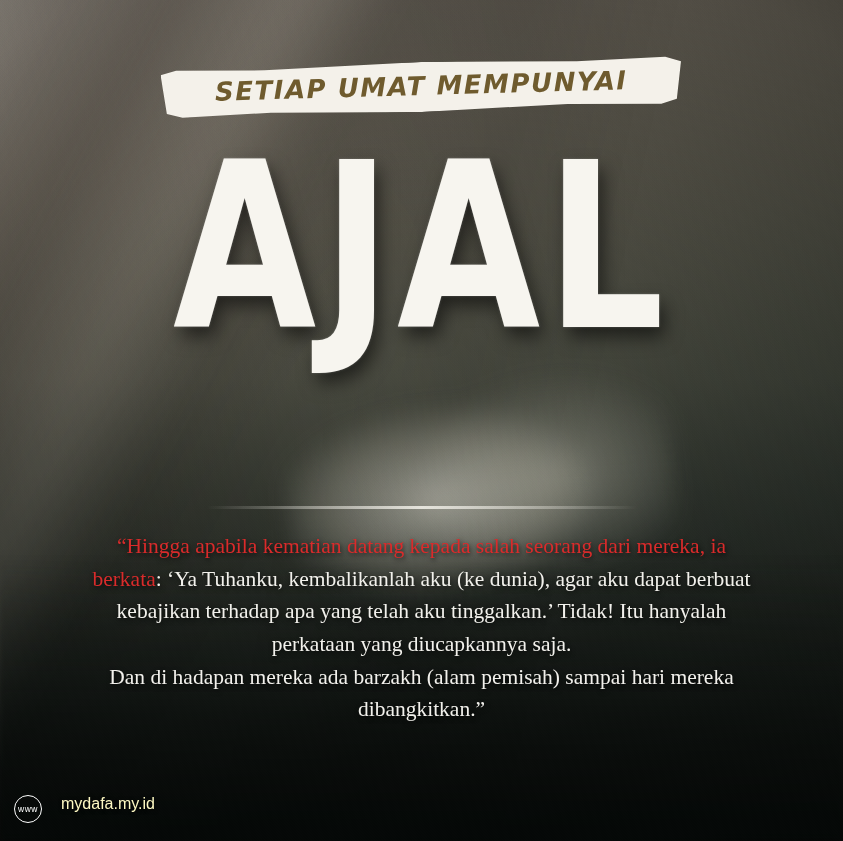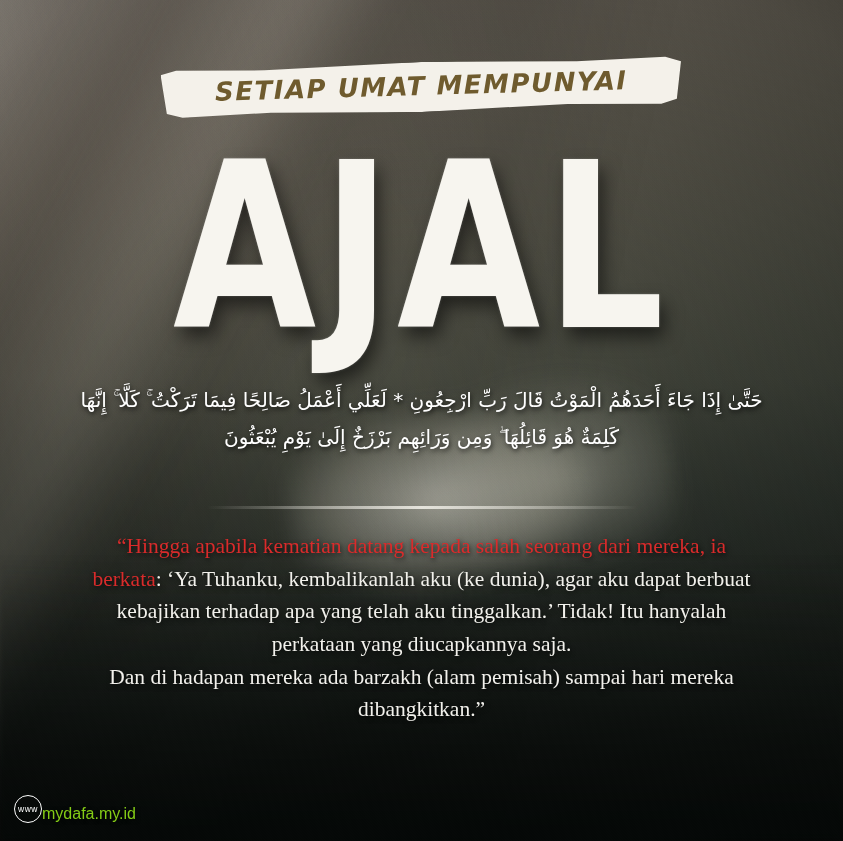--- a/index.html
+++ b/index.html
@@ -190,38 +190,38 @@
     color: #d92b2b;
     text-shadow: 1px 2px 5px rgba(0,0,0,0.75);
   }
 
   
   .footer {
     position: absolute;
     left: 14px;
     bottom: 18px;
     display: flex;
-    align-items: flex-end;
-    gap: 0;
+    align-items: flex-start;
+    gap: 19px;
   }
   .www-badge {
     width: 26px;
     height: 26px;
     border-radius: 50%;
     border: 1.5px solid #ffffff;
     color: #ffffff;
     font-size: 8.5px;
     font-family: "Liberation Sans", sans-serif;
     letter-spacing: 0.5px;
     display: flex;
     align-items: center;
     justify-content: center;
   }
   .site-name {
-    color: #84cc16;
+    color: #fef9c3;
     font-size: 16px;
     font-family: "Liberation Sans", sans-serif;
     text-shadow: 1px 1px 4px rgba(0,0,0,0.7);
   }
 </style>
 </head>
 <body>
 
 <div id="poster">
 
@@ -235,21 +235,20 @@
   <div class="ribbon-wrap">
     <div class="ribbon">
       <span class="ribbon-tail left"></span>
       <span class="ribbon-tail right"></span>
       <div class="ribbon-text">SETIAP UMAT MEMPUNYAI</div>
     </div>
   </div>
 
   <div class="headline">AJAL</div>
 
-  <div class="arabic">حَتَّىٰ إِذَا جَاءَ أَحَدَهُمُ الْمَوْتُ قَالَ رَبِّ ارْجِعُونِ * لَعَلِّي أَعْمَلُ صَالِحًا فِيمَا تَرَكْتُ ۚ كَلَّا ۚ إِنَّهَا كَلِمَةٌ هُوَ قَائِلُهَا ۖ وَمِن وَرَائِهِم بَرْزَخٌ إِلَىٰ يَوْمِ يُبْعَثُونَ</div>
 
   <div class="divider"></div>
 
   <div class="translation">
     <span class="hl">“Hingga apabila kematian datang kepada salah seorang dari mereka, ia berkata</span><span>: ‘Ya Tuhanku, kembalikanlah aku (ke dunia), agar aku dapat berbuat kebajikan terhadap apa yang telah aku tinggalkan.’ Tidak! Itu hanyalah perkataan yang diucapkannya saja.</span><br>
     <span>Dan di hadapan mereka ada barzakh (alam pemisah) sampai hari mereka dibangkitkan.”</span>
   </div>
 
   <div class="footer">
     <div class="www-badge">www</div>

